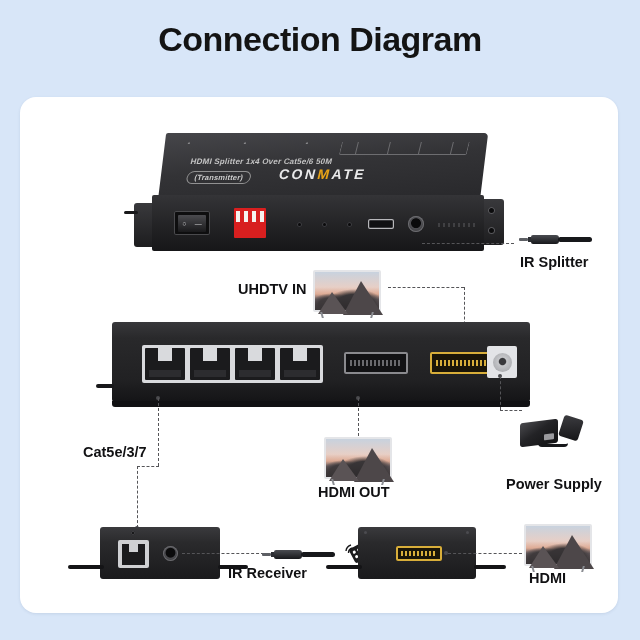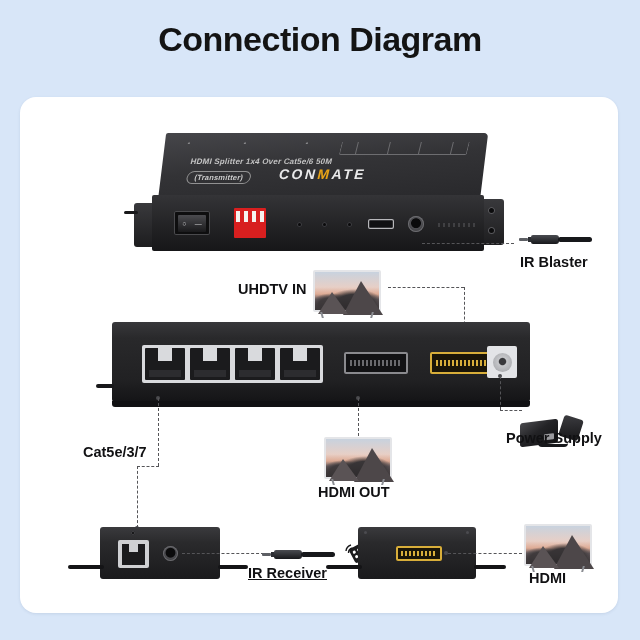--- a/index.html
+++ b/index.html
@@ -285,22 +285,22 @@
 
   
   .lbl {
     position: absolute; color: #111113;
     font-size: 14.5px; font-weight: bold; white-space: nowrap;
   }
   #lbl-hdmi-in   { left: 238px; top: 281px; }
   #lbl-ir-blast  { left: 520px; top: 254px; }
   #lbl-cat       { left: 83px;  top: 444px; }
   #lbl-hdmi-out  { left: 318px; top: 484px; }
-  #lbl-power     { left: 506px; top: 430px; }
-  #lbl-ir-recv   { left: 248px; top: 565px; text-decoration: underline; }
+  #lbl-power     { left: 506px; top: 476px; }
+  #lbl-ir-recv   { left: 228px; top: 565px; }
   #lbl-uhdtv     { left: 529px; top: 570px; }
 
   
   .jackplug { position: absolute; }
   .jackplug .tip { position: absolute; left: 0; top: 4px; width: 9px; height: 3px;
     background: #5d5f64; border-radius: 1px; }
   .jackplug .ring { position: absolute; left: 9px; top: 3px; width: 3px; height: 5px;
     background: #2c2e33; }
   .jackplug .barrel { position: absolute; left: 12px; top: 1px; width: 28px; height: 9px;
     background: linear-gradient(180deg,#4a4c51,#17181b); border-radius: 2px 3px 3px 2px; }
@@ -391,21 +391,21 @@
     </div>
   </div>
 
   <div class="ln ln-h" style="left:422px; top:243px; width:92px;"></div>
   <div class="jackplug" id="ir-blaster-art">
     <div class="tip"></div>
       <div class="ring"></div>
       <div class="barrel"></div>
       <div class="cable"></div>
   </div>
-  <div class="lbl" id="lbl-ir-blast">IR Blaster</div>
+  <div class="lbl" id="lbl-ir-blast">IR Splitter</div>
 
   <div class="lbl" id="lbl-hdmi-in">UHDTV IN</div>
   <div class="tv" id="tv-in">
     <div class="tv-screen">
       <div class="tv-peak"></div>
         <div class="tv-peak2"></div>
     </div>
     <div class="tv-legs">
         <i></i>
         <i></i>

